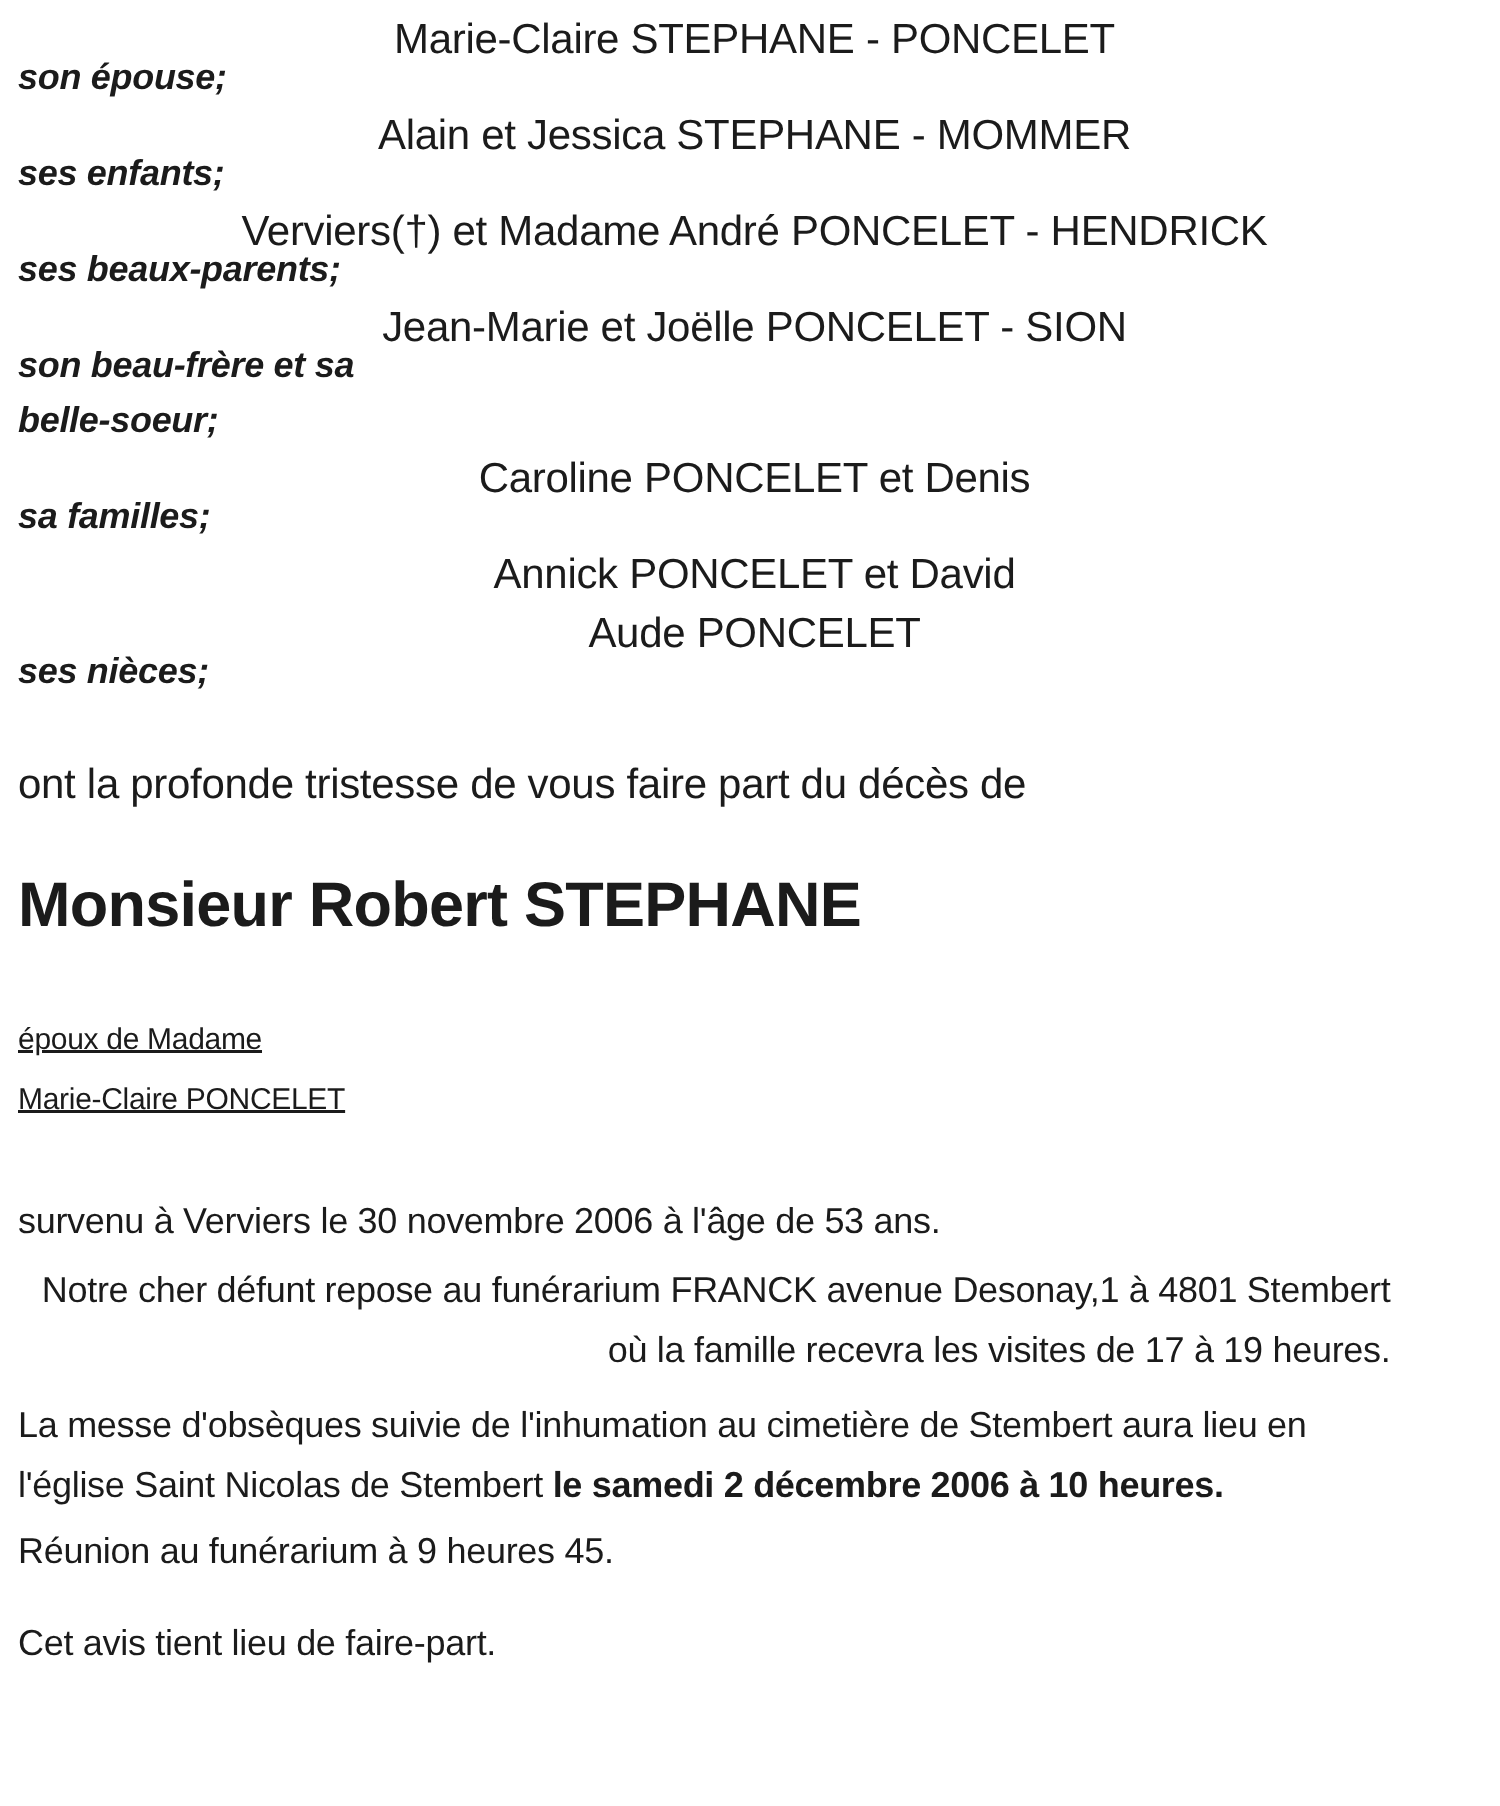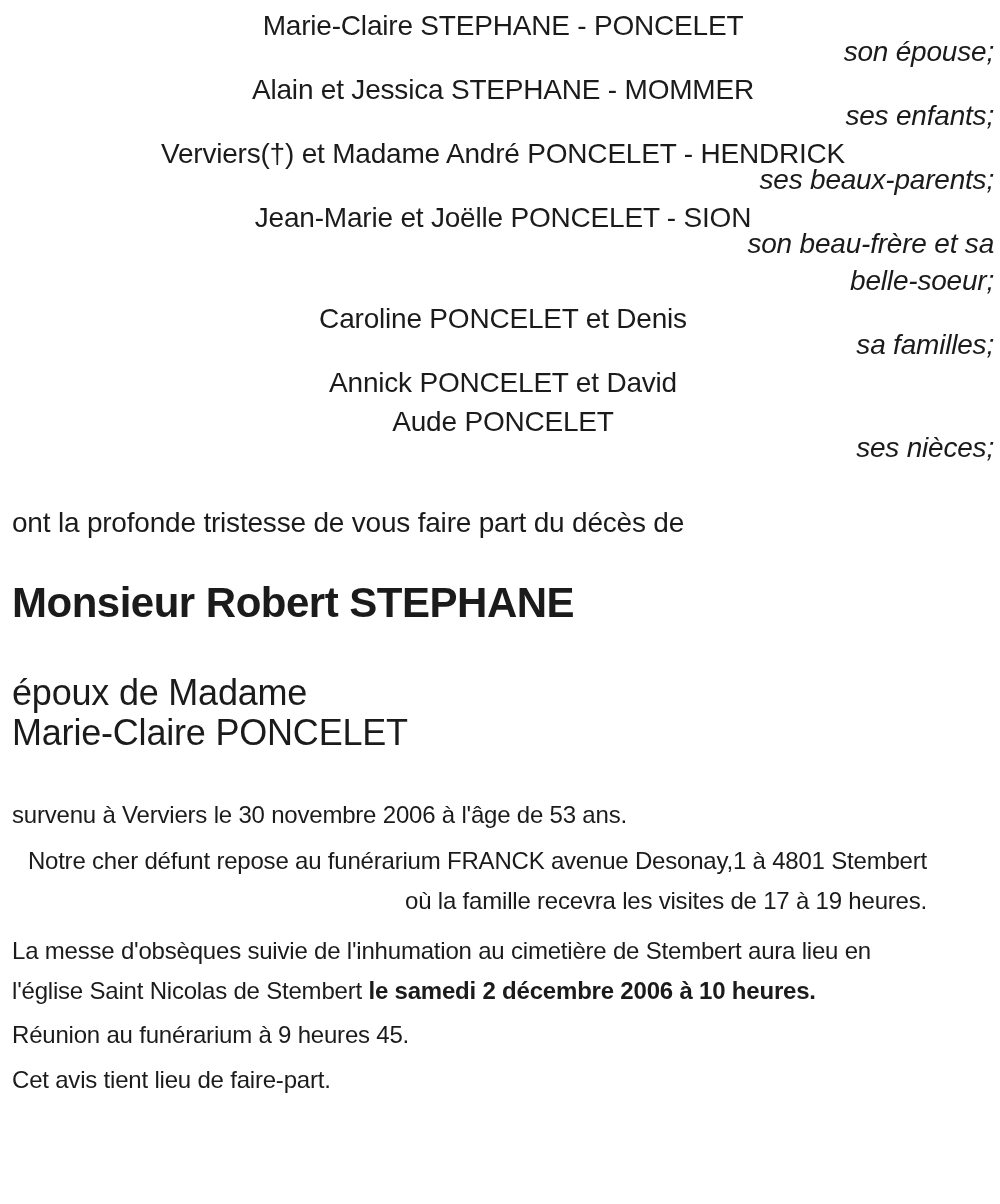--- a/index.html
+++ b/index.html
@@ -15,56 +15,57 @@
     letter-spacing: -0.2px;
   }
   .group { margin: 0; }
   .name-line {
     font-size: 28px;
     line-height: 39px;
     text-align: center;
     white-space: nowrap;
   }
   .relation-line {
-    font-size: 28px;
+    font-size: 24px;
     line-height: 37px;
     margin-top: -12px;
     font-style: italic;
-    text-align: right;
     white-space: pre-line;
+    font-weight: bold;
   }
   .intro-line {
     margin-top: 37px;
     font-size: 28px;
     line-height: 40px;
   }
   h1.deceased-heading {
     margin: 34px 0 0 0;
     font-size: 42px;
     line-height: 52px;
     font-weight: bold;
     letter-spacing: -0.5px;
   }
   .spouse-lines {
     margin-top: 44px;
-    font-size: 36px;
+    font-size: 20px;
     line-height: 40px;
     white-space: pre-line;
+    text-decoration: underline;
   }
   .para {
     font-size: 24px;
     line-height: 40px;
     max-width: 915px;
     margin: 0;
   }
   .para-survenu { margin-top: 42px; }
   .para-repose  { margin-top: 6px; text-align: right;  }
   .para-messe   { margin-top: 10px; }
   .para-reunion { margin-top: 4px;  }
-  .para-closing { margin-top: 5px;  }
+  .para-closing { margin-top: 21px;  }
   .bold-date { font-weight: bold; }
 </style>
 </head>
 <body>
 
 <main>
 
   <div class="group">
     <div class="name-line">Marie-Claire STEPHANE - PONCELET</div>
     <div class="relation-line">son épouse;</div>

